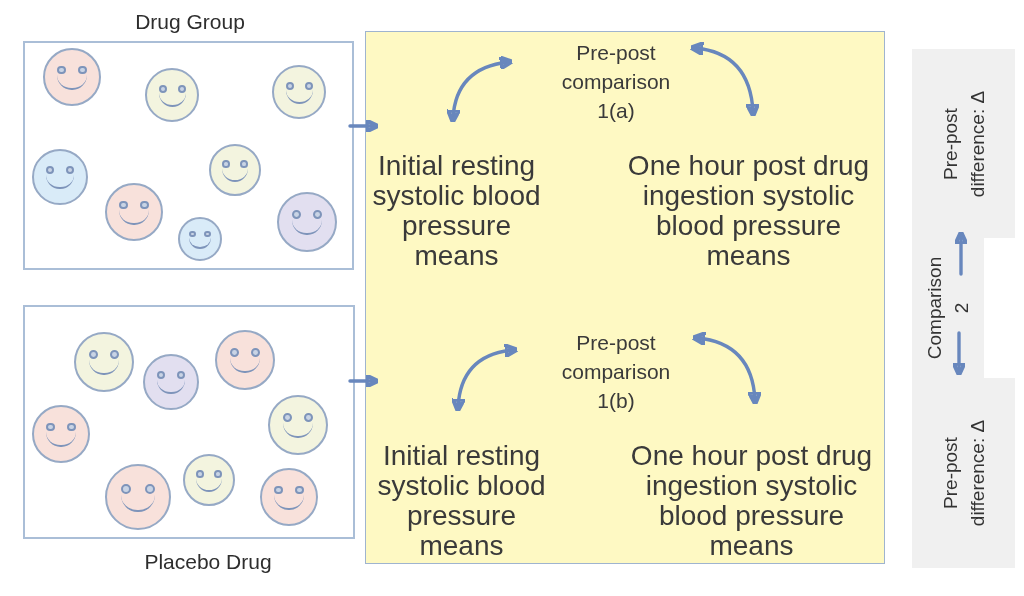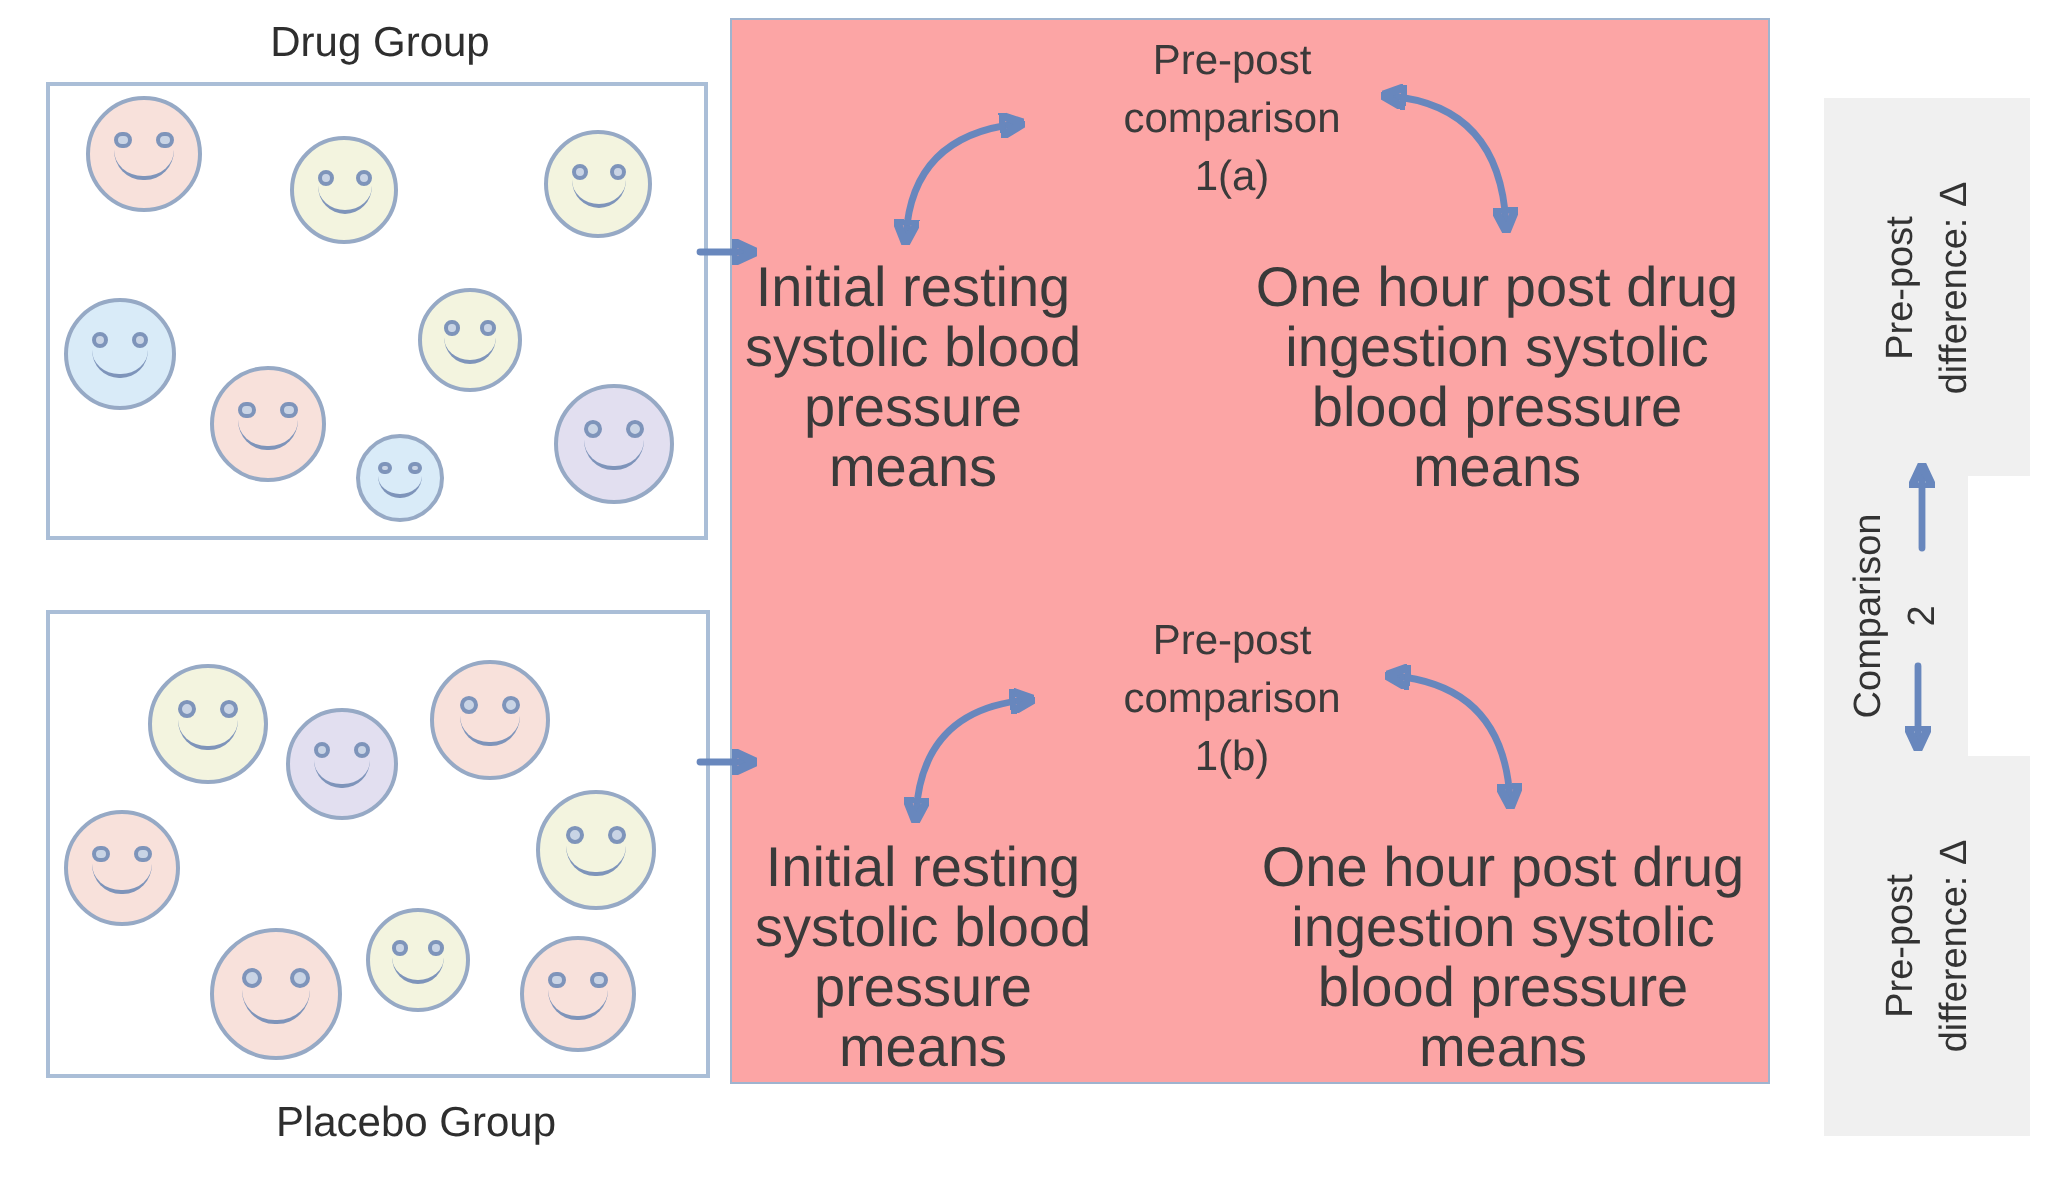--- a/index.html
+++ b/index.html
@@ -31,22 +31,22 @@
     background:#c9d4e5;box-sizing:border-box;
   }
   .eye.l{left:23%;} .eye.r{right:23%;}
   .mouth{
     position:absolute;left:23%;top:46%;width:54%;height:28%;
     border-bottom:2.5px solid #7e94ba;box-sizing:border-box;
     border-radius:0 0 50% 50% / 0 0 100% 100%;
   }
   
   .main-panel{
-    position:absolute;left:365px;top:9px;width:520px;height:533px;
-    background:#fca5a5;border:1.6px solid #9fb4cf;box-sizing:border-box;
+    position:absolute;left:365px;top:31px;width:520px;height:533px;
+    background:#fef9c3;border:1.6px solid #9fb4cf;box-sizing:border-box;
   }
   .mltext{white-space:pre-line;text-align:center;}
   .panel-title{font-size:21px;line-height:29px;}
   .panel-body{font-size:28px;line-height:30px;}
   .title-a{left:150px;top:6px;width:200px;}
   .title-b{left:150px;top:296px;width:200px;}
   .pre-a{left:3px;top:119px;width:175px;}
   .post-a{left:260px;top:119px;width:245px;}
   .pre-b{left:8px;top:409px;width:175px;}
   .post-b{left:263px;top:409px;width:245px;}
@@ -65,21 +65,21 @@
   
   svg.overlay{position:absolute;left:0;top:0;width:1024px;height:596px;pointer-events:none;}
   svg.overlay path{stroke:#6887bd;stroke-width:3.4;fill:none;stroke-linecap:round;}
 </style>
 </head>
 <body>
 
 <div class="canvas">
 
   <div class="group-label drug">Drug Group</div>
-  <div class="group-label placebo">Placebo Group</div>
+  <div class="group-label placebo">Placebo Drug</div>
 
   <div class="group-box drug">
       <div class="face" style="left: 18px; top: 5px; width: 58px; height: 58px; background: rgb(248, 225, 219);">
         <div class="eye l"></div>
         <div class="eye r"></div>
         <div class="mouth"></div>
       </div>
       <div class="face" style="left: 120px; top: 25px; width: 54px; height: 54px; background: rgb(243, 244, 223);">
         <div class="eye l"></div>
         <div class="eye r"></div>

